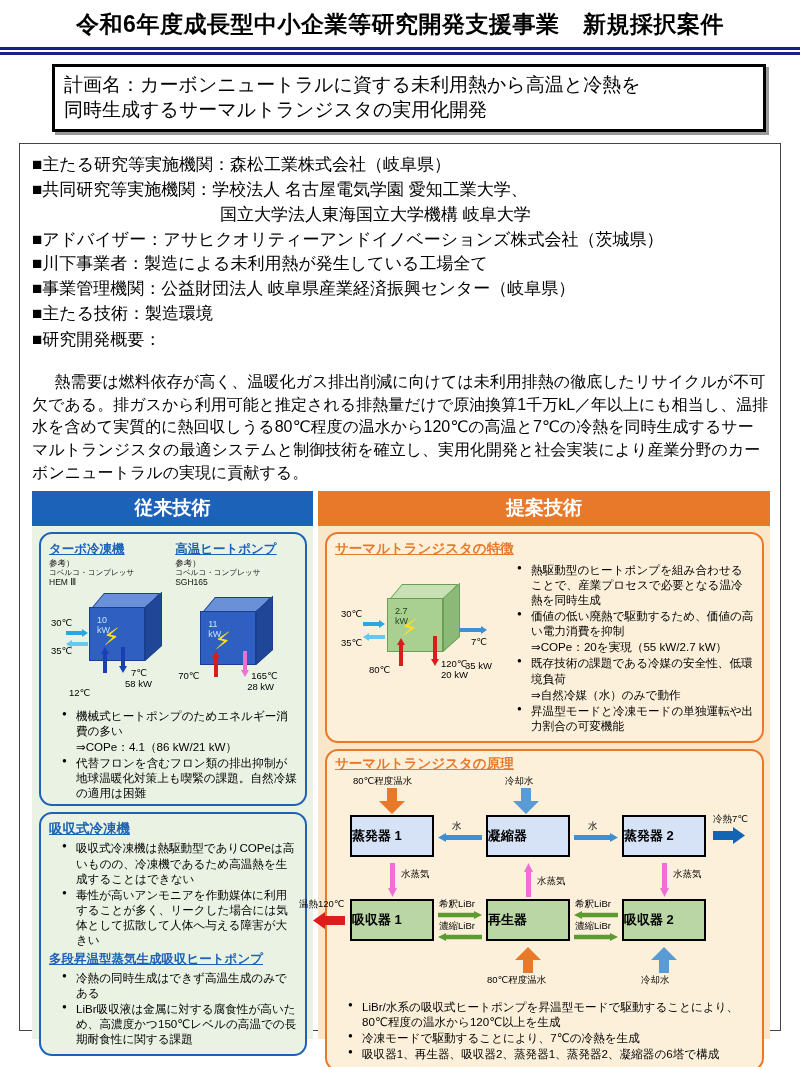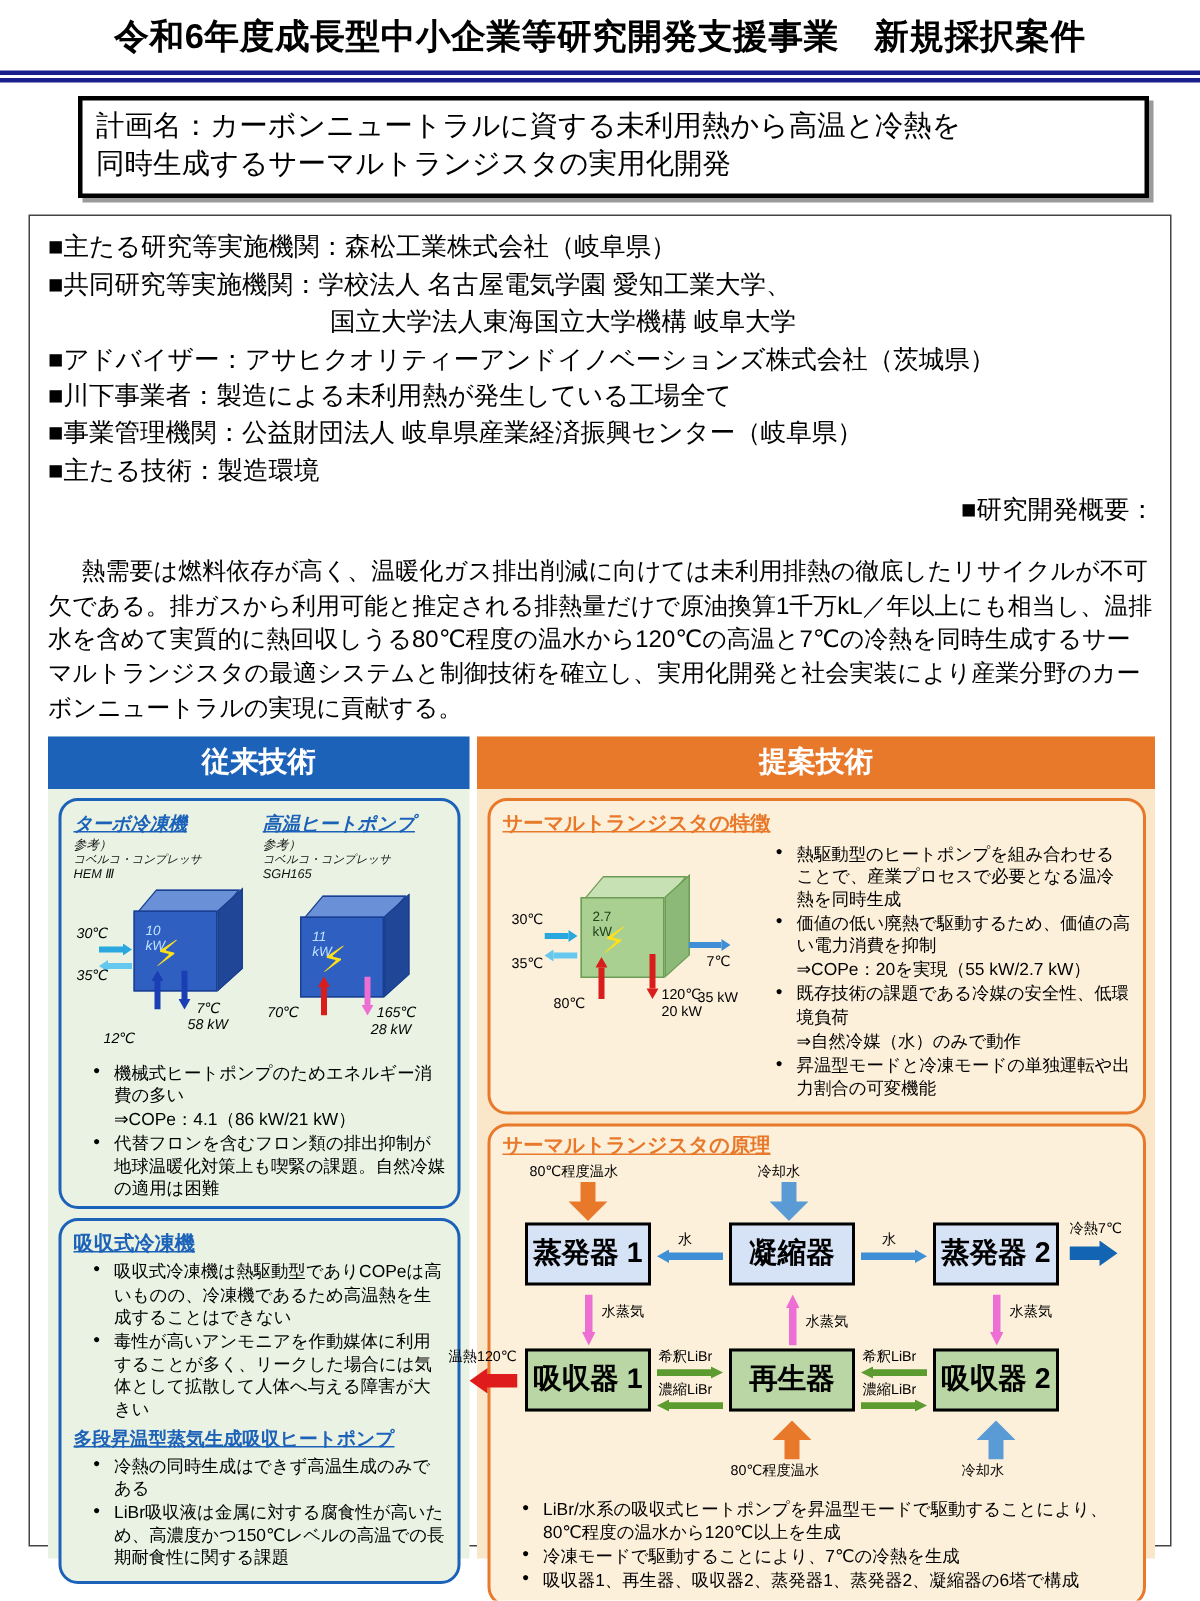--- a/index.html
+++ b/index.html
@@ -42,21 +42,21 @@
     margin: 11px 19px 0 19px;
     border: 1px solid #444;
     padding: 9px 10px 6px 12px;
     height: 888px;
     position: relative;
   }
 
   .info-line { font-size: 17px; line-height: 1.46; white-space: nowrap; }
   .indent-line { padding-left: 188px; }
 
-  #overview-head { font-size: 17px; line-height: 1.5; text-align: right; }
+  #overview-head { font-size: 17px; line-height: 1.5; }
   #overview-body {
     font-size: 16px;
     line-height: 1.41;
     text-indent: 1.4em;
     margin-top: 19px;
   }
 
   
   #compare {
     position: relative;
@@ -100,21 +100,21 @@
     font-size: 11.6px; line-height: 1.3; margin-bottom: 1px;
     position: relative; padding-left: 12px;
   }
   ul.b > li::before {
     content:"●"; position:absolute; left:-2px; top:0; font-size: 8px; line-height:1.6;
   }
   ul.b > li.nob { padding-left: 12px; }
   ul.b > li.nob::before { content:""; }
 
   
-  .machines { display:flex; gap:13px; margin: 1px 0 3px 0; font-style: italic; }
+  .machines { display:flex; gap:13px; margin: 1px 0 3px 0; }
   .mach { position: relative; width: 130px; height: 148px; font-size: 9.5px; }
   .mach .mtitle {
     font-weight:bold; font-size:12.5px; color:#1c62b9;
     text-decoration: underline; white-space: nowrap;
   }
   .mach .msub { font-size: 8.5px; color:#111; line-height:1.2; white-space: nowrap; }
 
   
   .cube { position:absolute; }
   .cube .face {
@@ -138,22 +138,22 @@
   .cubeg .face { background:#a9cf91; border:1px solid #6c9c55; }
   .cubeg .top  { background:#c7e0b4; border:1px solid #6c9c55; }
   .cubeg .side { background:#8cb977; border:1px solid #6c9c55; }
   .cubeg .kw   { color:#22421a; }
 
   .lbl { position:absolute; font-size:9.5px; white-space: nowrap; }
 
   
   .flow { position: relative; height: 212px; margin-top: 2px; }
   .fbox {
-    position:absolute; border:2px solid #000; text-align:center;
-    font-weight:bold; font-size:19px; line-height:38px; width:84px; height:42px;
+    position:absolute; border:2px solid #000; 
+    font-weight:bold; font-size:13px; line-height:38px; width:84px; height:42px;
   }
   .fbox.blue  { background:#d6e2f5; }
   .fbox.green { background:#b9d6a4; }
   .flbl { position:absolute; font-size:9.5px; white-space:nowrap; }
 
   .notes li { font-size:11.3px; }
 </style>
 </head>
 <body>
 

